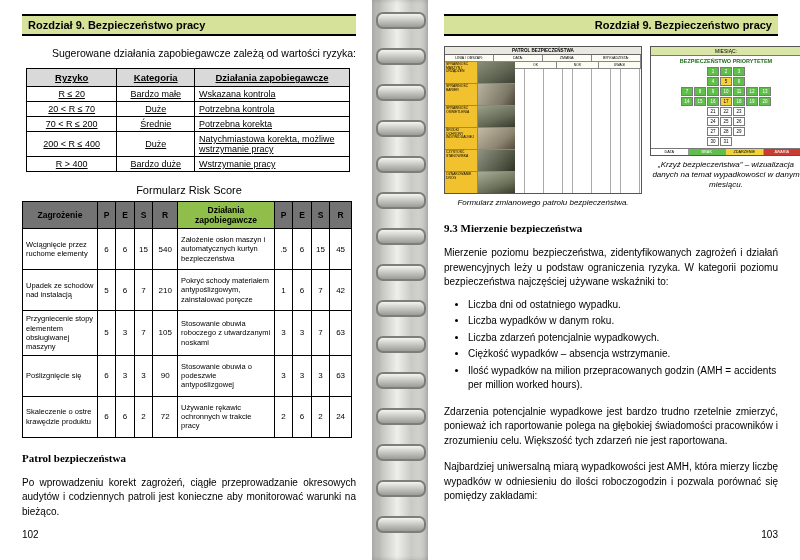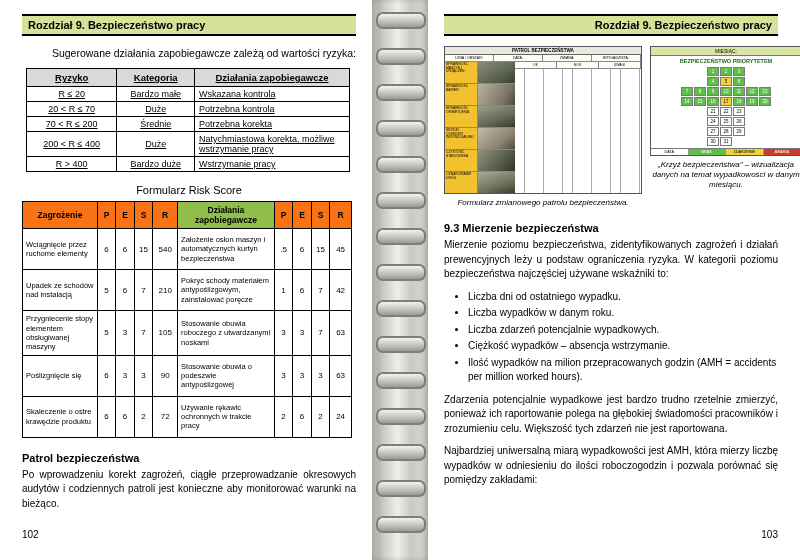--- a/index.html
+++ b/index.html
@@ -49,29 +49,29 @@
   }
   .risk-table td{border:1px solid #000;padding:2px 4px;vertical-align:middle;margin-top:16px;}
   .risk-table td.c{text-align:center;}
   .risk-table td.l{text-align:left;}
 
   .formtitle{text-align:center;font-size:11px;margin:12px 0 5px 0;}
 
   
   .score-table{width:330px;border:1.4px solid #000;font-size:7.5px;table-layout:fixed;}
   .score-table th{
-    background:#f97316;border:1px solid #000;font-weight:bold;padding:3px 1px;font-size:8.5px;
+    background:#737373;border:1px solid #000;font-weight:bold;padding:3px 1px;font-size:8.5px;
   }
   .score-table th.wide{background:#8fbf4a;}
   .score-table td{border:1px solid #000;padding:3px 3px;vertical-align:middle;height:34px;}
   .score-table td.n{text-align:center;font-size:8px;}
   .score-table td.desc{font-size:7.5px;line-height:1.25;}
 
-  h3.sec{font-size:11px;font-weight:bold;margin:14px 0 4px 0;}
-  p.body{font-size:10px;line-height:1.45;margin:0 0 8px 0;text-align:justify;}
+  h3.sec{font-size:11px;font-weight:bold;margin:14px 0 4px 0;font-family:Liberation Serif, serif;}
+  p.body{font-size:10px;line-height:1.45;margin:12px 0 8px 0;text-align:justify;}
   .pageno{position:absolute;bottom:20px;font-size:10px;}
   .pageno.l{left:22px;}
   .pageno.r{right:22px;}
 
   
   .fig-row{display:flex;gap:8px;align-items:flex-start;margin-top:10px;}
   .patrol-fig{width:196px;border:1px solid #555;background:#fdfdf4;}
   .patrol-head{background:#e9e9e2;border-bottom:1px solid #666;font-size:4.6px;text-align:center;padding:1px 0;font-weight:bold;}
   .patrol-sub{display:flex;font-size:3.6px;border-bottom:1px solid #888;}
   .patrol-sub div{border-right:1px solid #888;padding:1px 2px;flex:1;text-align:center;}

